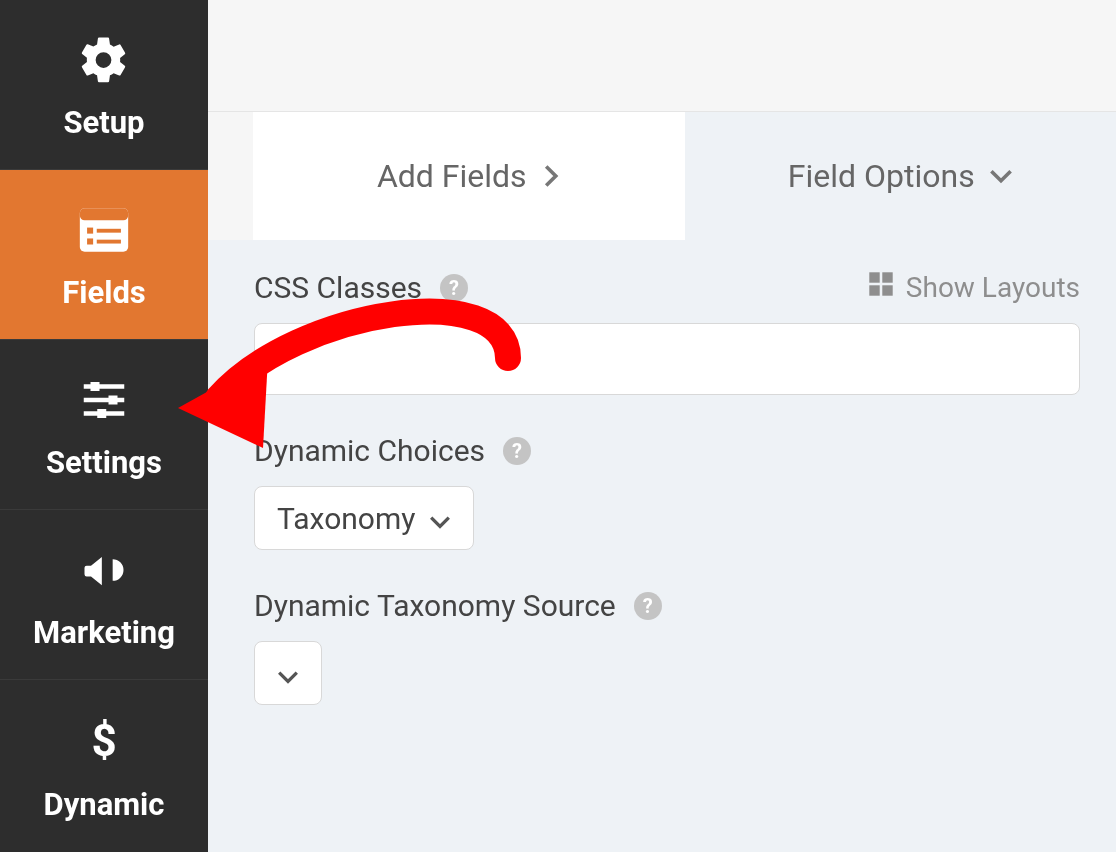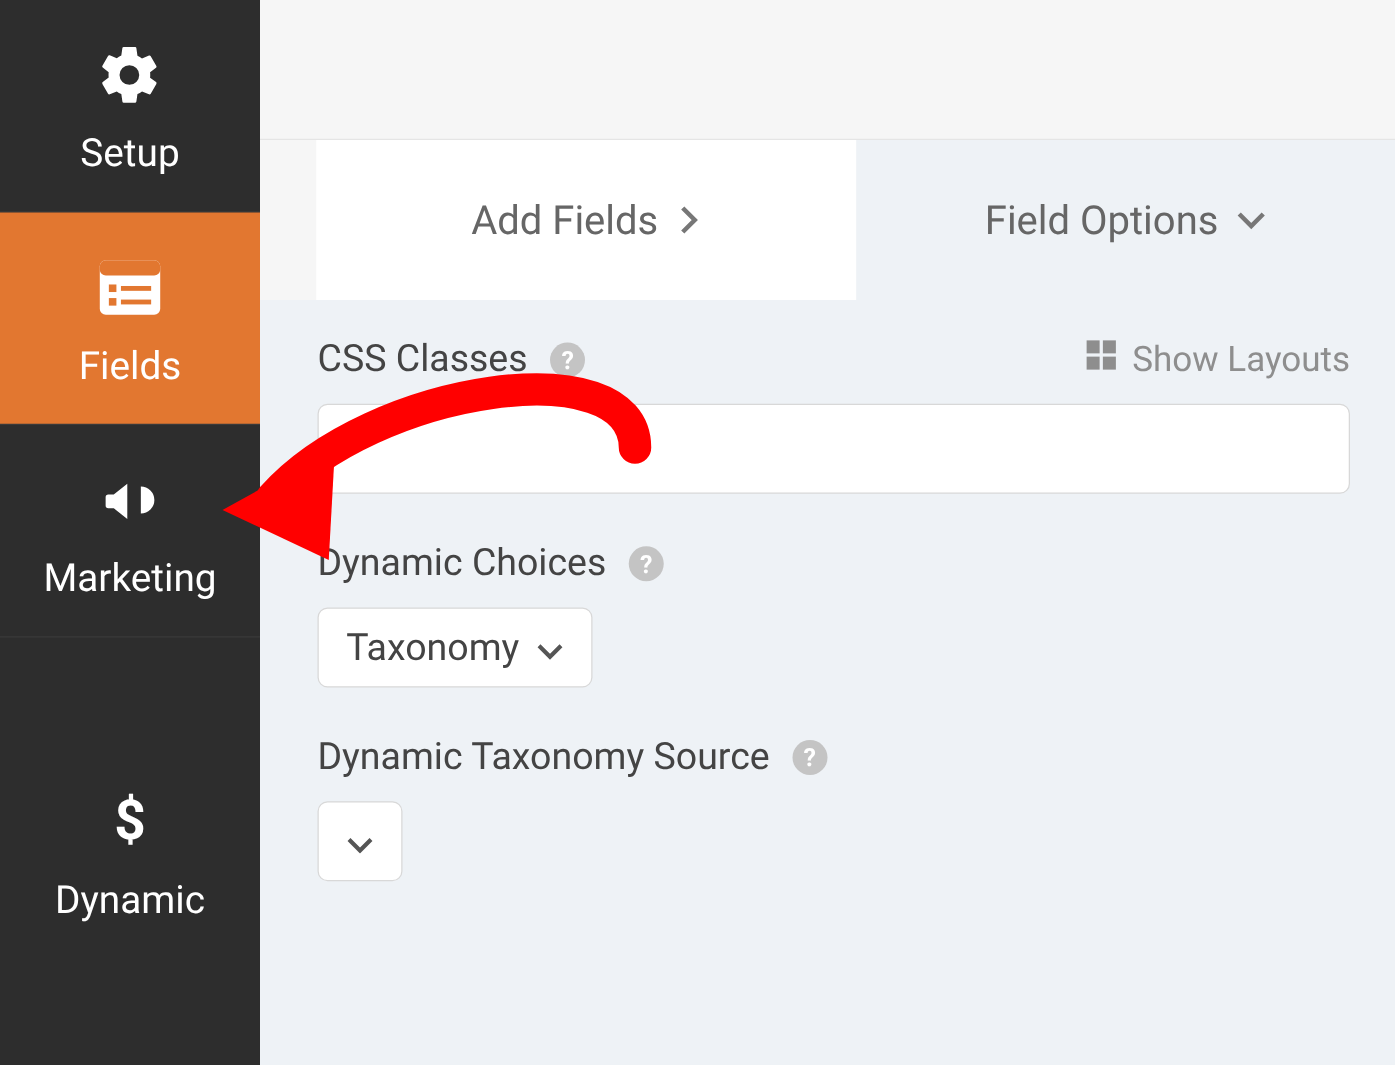--- a/index.html
+++ b/index.html
@@ -5,21 +5,21 @@
   * { box-sizing: border-box; margin: 0; padding: 0; }
   html, body { width: 1116px; height: 852px; overflow: hidden; font-family: -apple-system, BlinkMacSystemFont, "Segoe UI", Roboto, Arial, sans-serif; }
   body { display: flex; background: #f6f6f6; }
 
   
   .sidebar { width: 208px; height: 852px; background: #2d2d2d; display: flex; flex-direction: column; }
   .sidebar-item { height: 170px; display: flex; flex-direction: column; align-items: center; justify-content: center; color: #fff; cursor: pointer; border-bottom: 1px solid #3a3a3a; }
   .sidebar-item:last-child { border-bottom: none; flex: 1; }
   .sidebar-item.active { background: #e27730; }
   .sidebar-item .icon { width: 64px; height: 64px; display: flex; align-items: center; justify-content: center; }
-  .sidebar-item .label { margin-top: 12px; font-size: 31px; font-weight: 400; color: #fff; }
+  .sidebar-item .label { margin-top: 12px; font-size: 31px; font-weight: 700; color: #fff; }
   .sidebar-item svg { fill: #fff; }
 
   
   .main { flex: 1; display: flex; flex-direction: column; position: relative; }
   .topbar { height: 112px; background: #f6f6f6; border-bottom: 1px solid #e5e5e5; }
   .tabs { display: flex; height: 128px; padding-left: 45px; }
   .tab { flex: 1; display: flex; align-items: center; justify-content: center; font-size: 32px; color: #666; cursor: pointer; background: #eef2f6; }
   .tab.active { background: #fff; }
   .tab .arrow { margin-left: 14px; display: inline-flex; }
   .tab svg { stroke: #777; fill: none; stroke-width: 3; }
@@ -64,20 +64,33 @@
           <rect x="2" y="3" width="20" height="18" rx="2" fill="none" stroke="#fff" stroke-width="0"></rect>
           <rect x="5" y="11" width="2.5" height="2.5" fill="#e27730"></rect>
           <rect x="9" y="11.5" width="10" height="1.6" fill="#e27730"></rect>
           <rect x="5" y="15.5" width="2.5" height="2.5" fill="#e27730"></rect>
           <rect x="9" y="16" width="10" height="1.6" fill="#e27730"></rect>
         </svg>
     </span>
     <span class="label">Fields</span>
   </div>
 
+  <div class="sidebar-item">
+    <span class="icon">
+      <svg viewBox="0 0 24 24" width="54" height="54">
+          <line x1="3" y1="6" x2="21" y2="6" stroke="#fff" stroke-width="2"></line>
+          <rect x="6" y="4" width="4" height="4" fill="#fff"></rect>
+          <line x1="3" y1="12" x2="21" y2="12" stroke="#fff" stroke-width="2"></line>
+          <rect x="14" y="10" width="4" height="4" fill="#fff"></rect>
+          <line x1="3" y1="18" x2="21" y2="18" stroke="#fff" stroke-width="2"></line>
+          <rect x="9" y="16" width="4" height="4" fill="#fff"></rect>
+        </svg>
+    </span>
+    <span class="label">Settings</span>
+  </div>
 
   <div class="sidebar-item">
     <span class="icon">
       <svg viewBox="0 0 24 24" width="52" height="52">
           <path d="M3 10v4a1 1 0 001 1h2l5 4V6l-5 4H4a1 1 0 00-1 1zM16 7a5 5 0 010 10" fill="#fff"></path>
           <path d="M16.5 9.5a2.5 2.5 0 010 5" fill="none" stroke="#fff" stroke-width="2"></path>
         </svg>
     </span>
     <span class="label">Marketing</span>
   </div>

